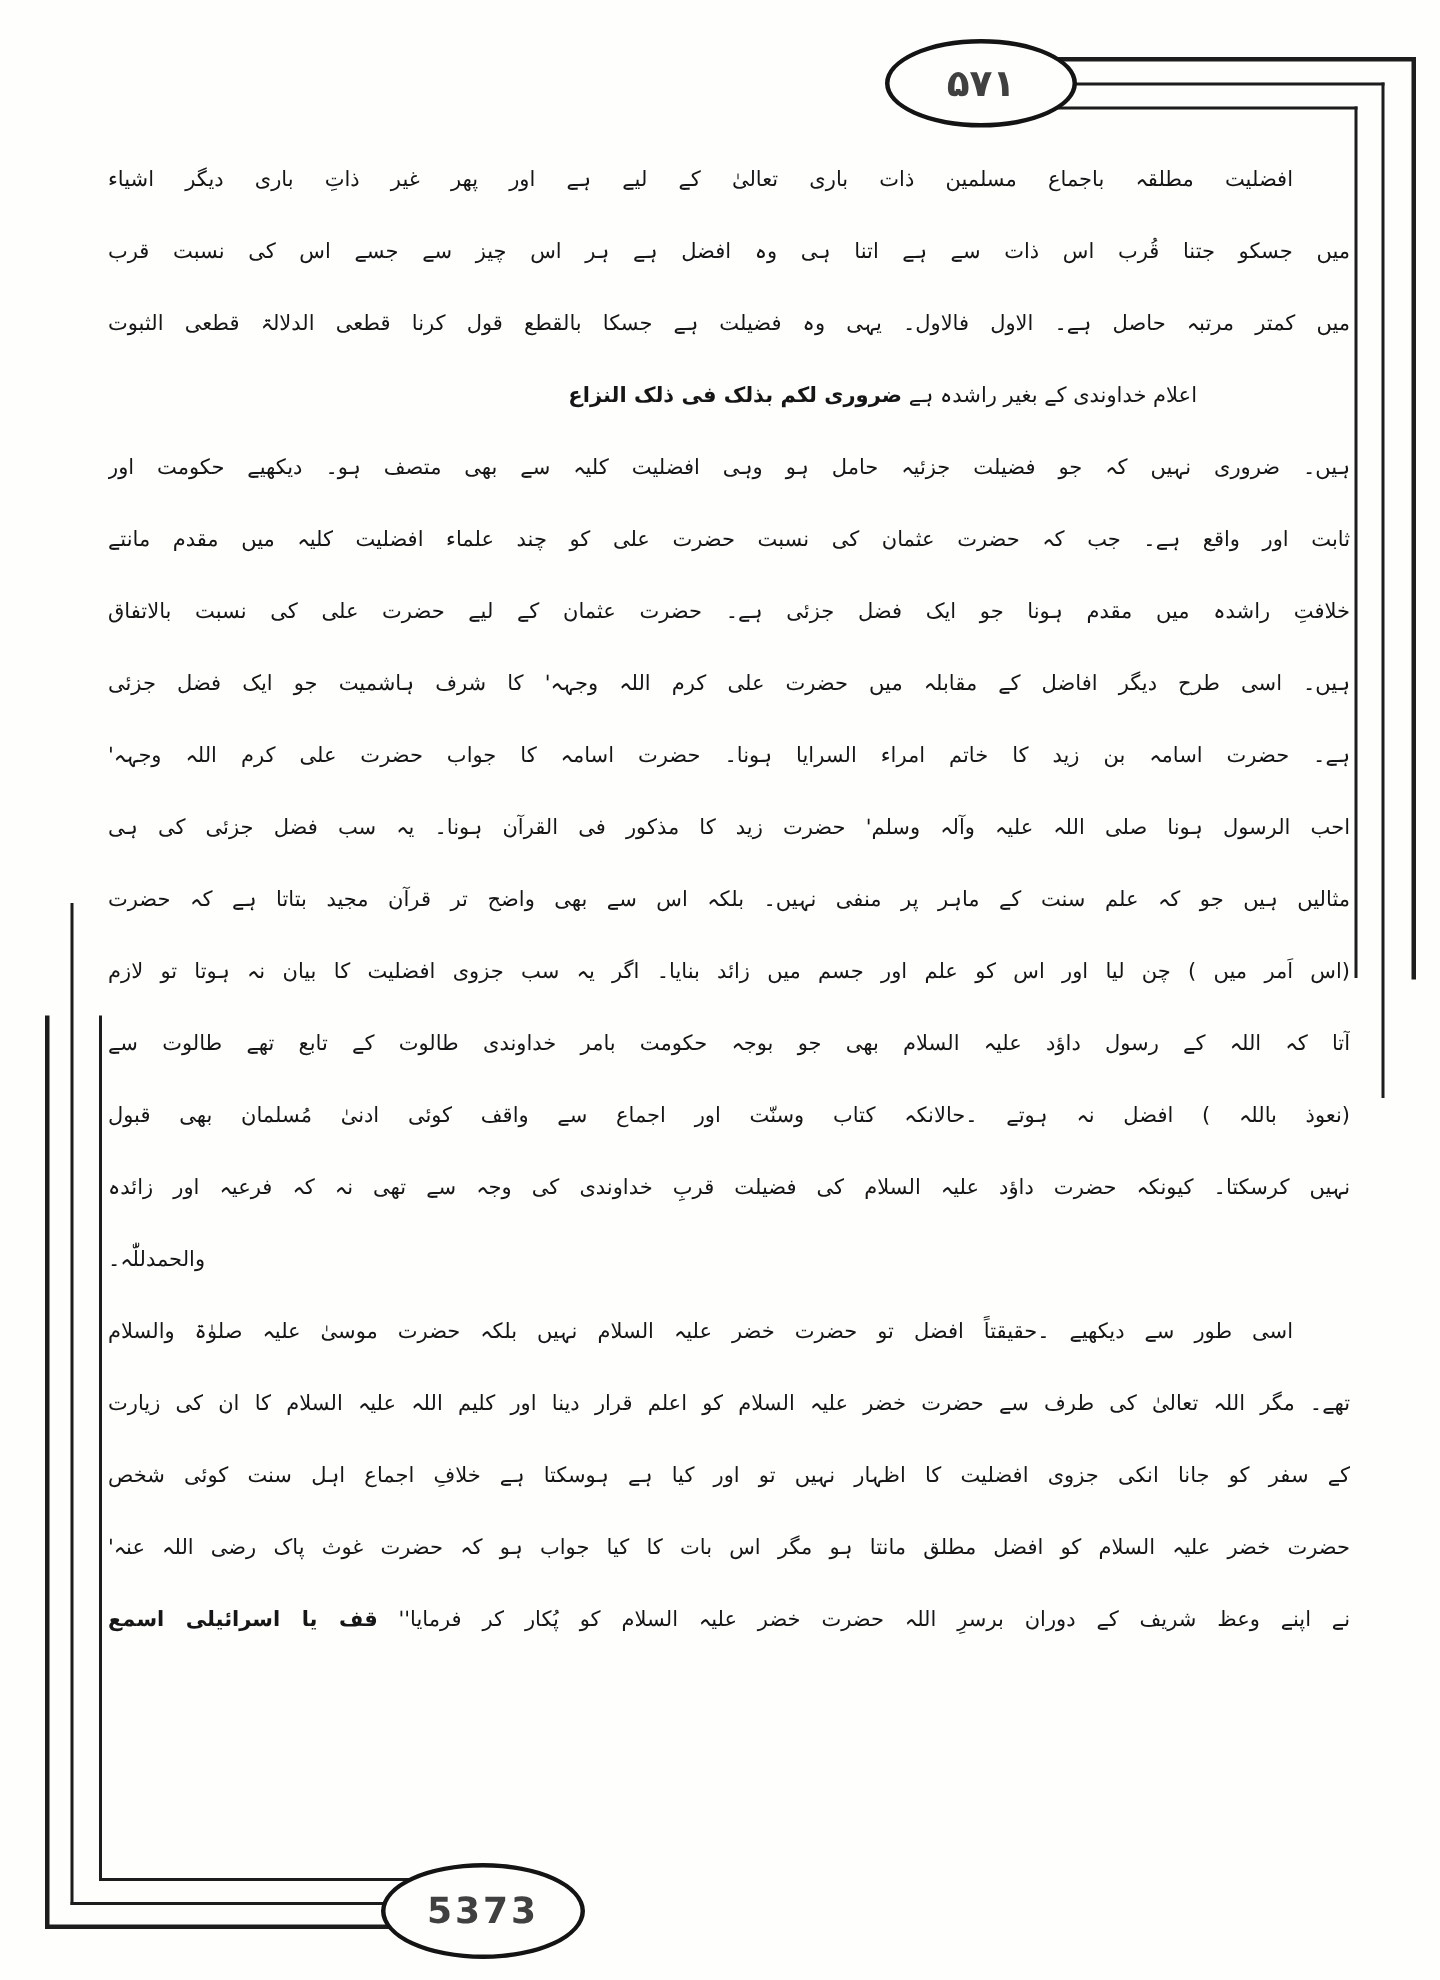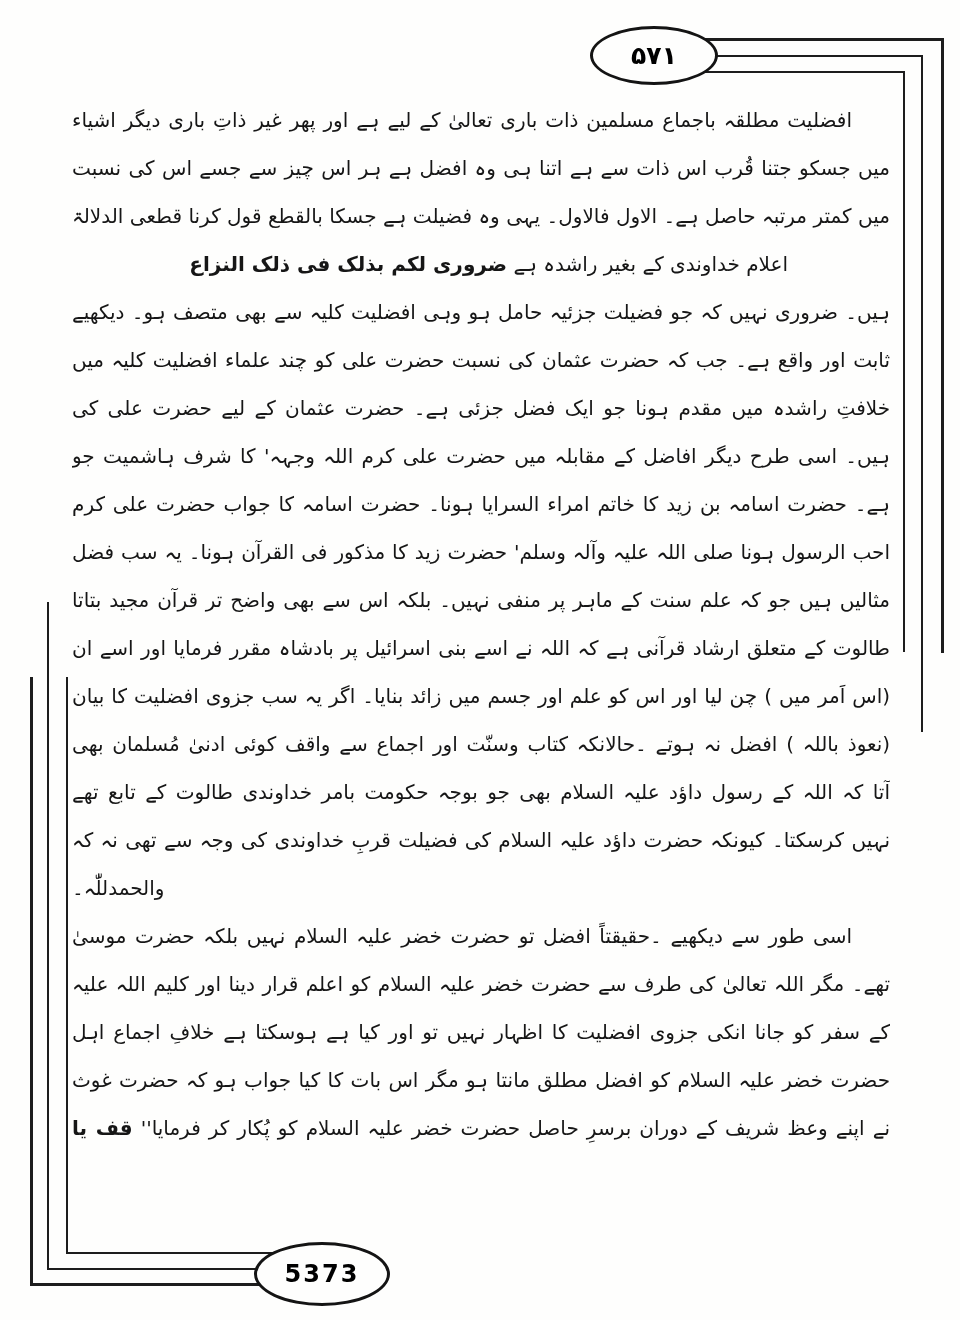--- a/index.html
+++ b/index.html
@@ -15,30 +15,30 @@
   .bl{position:absolute;background:#1d1d1d;z-index:1;}
   
   .oval{
     position:absolute;
     border:3px solid #141414;
     border-radius:50%;
     background:#fefefd;
     display:flex;align-items:center;justify-content:center;
     z-index:3;
     font-weight:700;
-    color:#000000;
+    color:#404040;
   }
   .oval.top{left:590px;top:26px;width:122px;height:53px;font-size:25px;letter-spacing:3px;}
   .oval.bottom{left:254px;top:1242px;width:130px;height:58px;font-size:24px;letter-spacing:2px;}
   
   .text{
     position:absolute;
-    top:96px;left:72px;right:70px;
+    top:96px;left:72px;right:60px;
     direction:rtl;
-    font-size:20px;
+    font-size:14px;
     line-height:48px;
     z-index:2;
   }
   .text p{
     margin:0;height:48px;overflow:hidden;
     text-align:justify;
     -moz-text-align-last:justify;
     text-align-last:justify;
   }
   .text p.first{padding-right:38px;}
@@ -82,26 +82,25 @@
     <p><span>میں جسکو جتنا قُرب اس ذات سے ہے اتنا ہی وہ افضل ہے ہر اس چیز سے جسے اس کی نسبت قرب</span></p>
     <p><span>میں کمتر مرتبہ حاصل ہے۔ الاول فالاول۔ یہی وہ فضیلت ہے جسکا بالقطع قول کرنا قطعی الدلالۃ قطعی الثبوت</span></p>
     <p class="qline"><span>اعلام خداوندی کے بغیر راشدہ ہے</span> <span class="bold">ضروری لکم بذلک فی ذلک النزاع</span></p>
     <p><span>ہیں۔ ضروری نہیں کہ جو فضیلت جزئیہ حامل ہو وہی افضلیت کلیہ سے بھی متصف ہو۔ دیکھیے حکومت اور</span></p>
     <p><span>ثابت اور واقع ہے۔ جب کہ حضرت عثمان کی نسبت حضرت علی کو چند علماء افضلیت کلیہ میں مقدم مانتے</span></p>
     <p><span>خلافتِ راشدہ میں مقدم ہونا جو ایک فضل جزئی ہے۔ حضرت عثمان کے لیے حضرت علی کی نسبت بالاتفاق</span></p>
     <p><span>ہیں۔ اسی طرح دیگر افاضل کے مقابلہ میں حضرت علی کرم اللہ وجہہ' کا شرف ہاشمیت جو ایک فضل جزئی</span></p>
     <p><span>ہے۔ حضرت اسامہ بن زید کا خاتم امراء السرایا ہونا۔ حضرت اسامہ کا جواب حضرت علی کرم اللہ وجہہ'</span></p>
     <p><span>احب الرسول ہونا صلی اللہ علیہ وآلہ وسلم' حضرت زید کا مذکور فی القرآن ہونا۔ یہ سب فضل جزئی کی ہی</span></p>
     <p><span>مثالیں ہیں جو کہ علم سنت کے ماہر پر منفی نہیں۔ بلکہ اس سے بھی واضح تر قرآن مجید بتاتا ہے کہ حضرت</span></p>
-    <p><span>طالوت کے متعلق ارشاد قرآنی ہے کہ اللہ نے اسے بنی اسرائیل پر بادشاہ مقرر فرمایا اور اسے ان سب پر</span></p>
     <p><span>(اس اَمر میں ) چن لیا اور اس کو علم اور جسم میں زائد بنایا۔ اگر یہ سب جزوی افضلیت کا بیان نہ ہوتا تو لازم</span></p>
+    <p><span>آتا کہ اللہ کے رسول داؤد علیہ السلام بھی جو بوجہ حکومت بامر خداوندی طالوت کے تابع تھے طالوت سے</span></p>
     <p><span>(نعوذ باللہ ) افضل نہ ہوتے ۔حالانکہ کتاب وسنّت اور اجماع سے واقف کوئی ادنیٰ مُسلمان بھی قبول</span></p>
-    <p><span>آتا کہ اللہ کے رسول داؤد علیہ السلام بھی جو بوجہ حکومت بامر خداوندی طالوت کے تابع تھے طالوت سے</span></p>
     <p><span>نہیں کرسکتا۔ کیونکہ حضرت داؤد علیہ السلام کی فضیلت قربِ خداوندی کی وجہ سے تھی نہ کہ فرعیہ اور زائدہ</span></p>
     <p class="endleft"><span>والحمدللّٰہ۔</span></p>
     <p class="first"><span>اسی طور سے دیکھیے ۔حقیقتاً افضل تو حضرت خضر علیہ السلام نہیں بلکہ حضرت موسیٰ علیہ صلوٰۃ والسلام</span></p>
     <p><span>تھے۔ مگر اللہ تعالیٰ کی طرف سے حضرت خضر علیہ السلام کو اعلم قرار دینا اور کلیم اللہ علیہ السلام کا ان کی زیارت</span></p>
     <p><span>کے سفر کو جانا انکی جزوی افضلیت کا اظہار نہیں تو اور کیا ہے ہوسکتا ہے خلافِ اجماع اہل سنت کوئی شخص</span></p>
     <p><span>حضرت خضر علیہ السلام کو افضل مطلق مانتا ہو مگر اس بات کا کیا جواب ہو کہ حضرت غوث پاک رضی اللہ عنہ'</span></p>
-    <p><span>نے اپنے وعظ شریف کے دوران برسرِ حاصل حضرت خضر علیہ السلام کو پُکار کر فرمایا''</span> <span class="bold">قف یا اسرائیلی اسمع</span></p>
+    <p><span>نے اپنے وعظ شریف کے دوران برسرِ اللہ حضرت خضر علیہ السلام کو پُکار کر فرمایا''</span> <span class="bold">قف یا اسرائیلی اسمع</span></p>
   </div>
 
 </div>
 
 </body></html>

